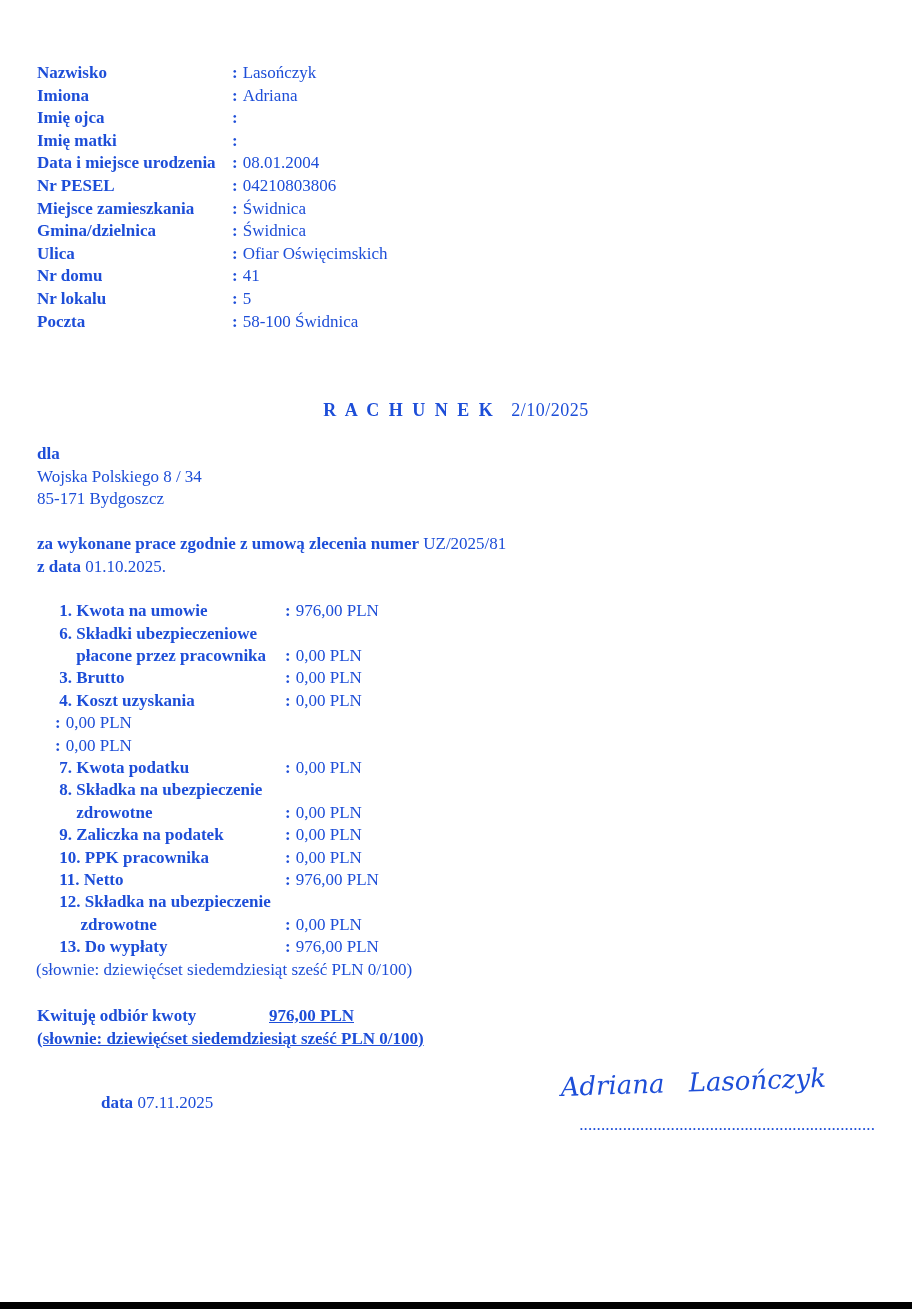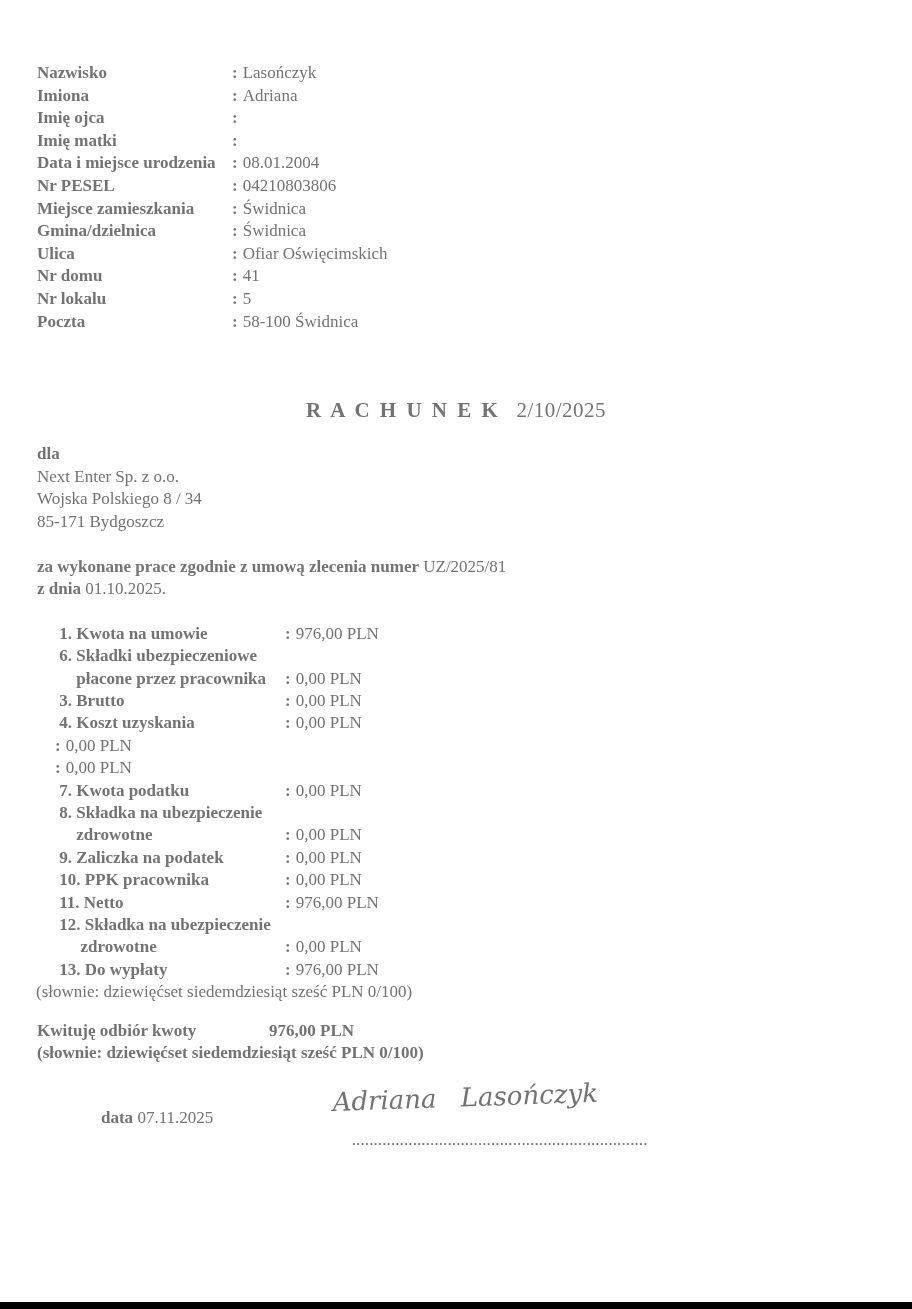--- a/index.html
+++ b/index.html
@@ -4,60 +4,60 @@
 <title>Rachunek</title>
 <style>
   html,body{margin:0;padding:0;background:#e9e9e9;}
   .page{
     position:relative;
     width:912px;height:1309px;
     background:#ffffff;
     overflow:hidden;
     font-family:"Liberation Serif", serif;
     font-size:17px;
-    color:#737373;
+    color:#1d4ed8;
     margin:0 auto;
   }
   .doc{
     position:absolute;
     left:37px;top:62px;
     width:838px;
   }
   .b{font-weight:bold;}
   .row{display:flex;align-items:baseline;}
   .lbl{font-weight:bold;white-space:pre;}
   .colon{font-weight:bold;}
   .val{margin-left:5px;white-space:pre;}
   
   .info{line-height:22.6px;}
   .info .lbl{min-width:195px;}
   
   .title-row{
     margin-top:63px;
     text-align:center;
-    font-size:21px;
+    font-size:18px;
     line-height:28px;
     white-space:pre;
   }
   .title-main{font-weight:bold;letter-spacing:2.5px;}
   .title-number{margin-left:16px;letter-spacing:0.5px;}
   
   .recipient{margin-top:19px;line-height:22.6px;}
   
   .contract{margin-top:22px;line-height:22.6px;}
   
   .calc-heading{margin-top:20px;line-height:22.6px;font-weight:bold;}
   .calc{margin-top:22px;line-height:22.4px;margin-left:18px;}
   .calc .lbl{min-width:230px;}
   .calc-words{line-height:22.4px;margin-left:-1px;}
   
-  .receipt{margin-top:16px;line-height:22.6px;font-weight:bold;}
+  .receipt{margin-top:24px;line-height:22.6px;font-weight:bold;text-decoration:underline;}
   .receipt-label{display:inline-block;min-width:232px;}
   
-  .sig-row{margin-top:42px;display:flex;align-items:baseline;}
+  .sig-row{margin-top:42px;display:flex;align-items:baseline;justify-content:space-between;}
   .sig-date{margin-left:64px;white-space:pre;}
   .sig-block{margin-left:96px;display:flex;flex-direction:column;}
   .sig-line{position:relative;line-height:22px;white-space:pre;}
   .dots{letter-spacing:0.1px;}
   .script{
     position:absolute;
     left:24px;top:-16px;
     font-family:"DejaVu Serif", serif;
     font-style:italic;
     font-size:26px;
@@ -145,28 +145,27 @@
           <span class="lbl">Poczta</span>
           <span class="colon">:</span>
           <span class="val">58-100 Świdnica</span>
         </div>
       </div>
 
     <div class="title-row"><span class="title-main">R A C H U N E K</span><span class="title-number">2/10/2025</span></div>
 
     <div class="recipient">
       <div class="b">dla</div>
-      <div>Next Enter Sp. z o.o.</div>
       <div>Wojska Polskiego 8 / 34</div>
       <div>85-171 Bydgoszcz</div>
     </div>
 
     <div class="contract">
       <div><span class="b">za wykonane prace zgodnie z umową zlecenia numer</span> <span>UZ/2025/81</span></div>
-      <div><span class="b">z dnia</span> <span>01.10.2025.</span></div>
+      <div><span class="b">z data</span> <span>01.10.2025.</span></div>
     </div>
 
     <div class="calc">
         <div class="row">
           <span class="lbl"> 1. Kwota na umowie</span>
           <span class="colon">:</span>
           <span class="val">976,00 PLN</span>
         </div>
         <div class="row">
           <span class="lbl"> 6. Składki ubezpieczeniowe</span>

